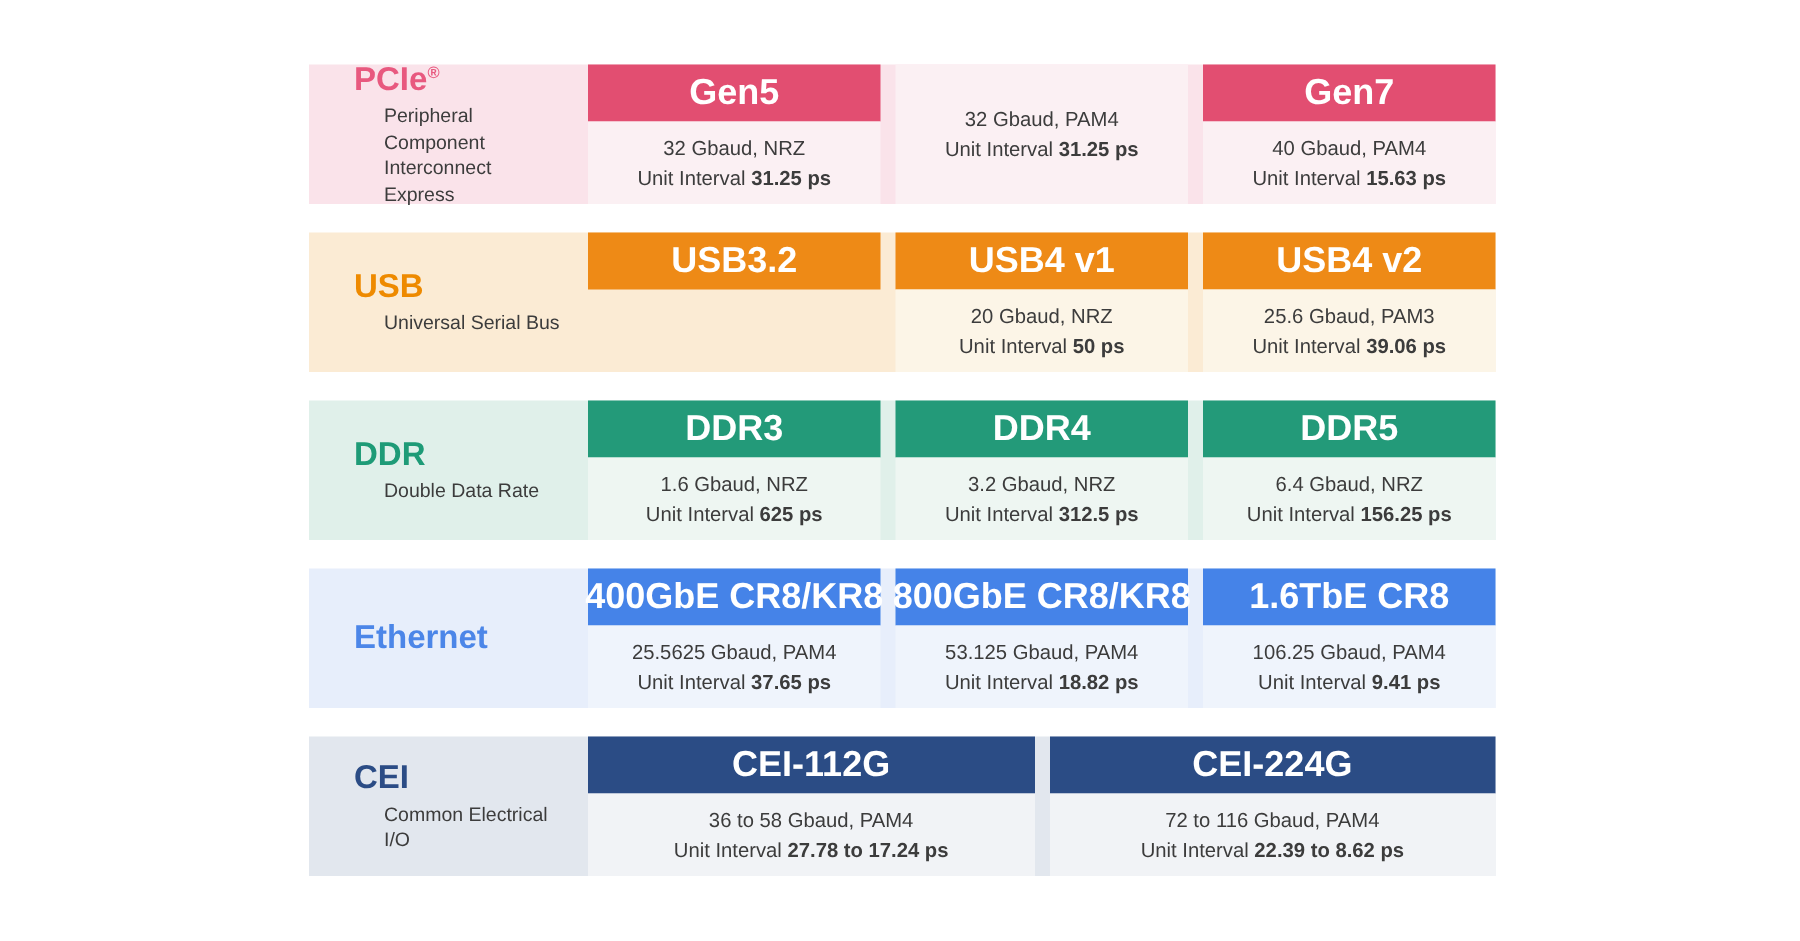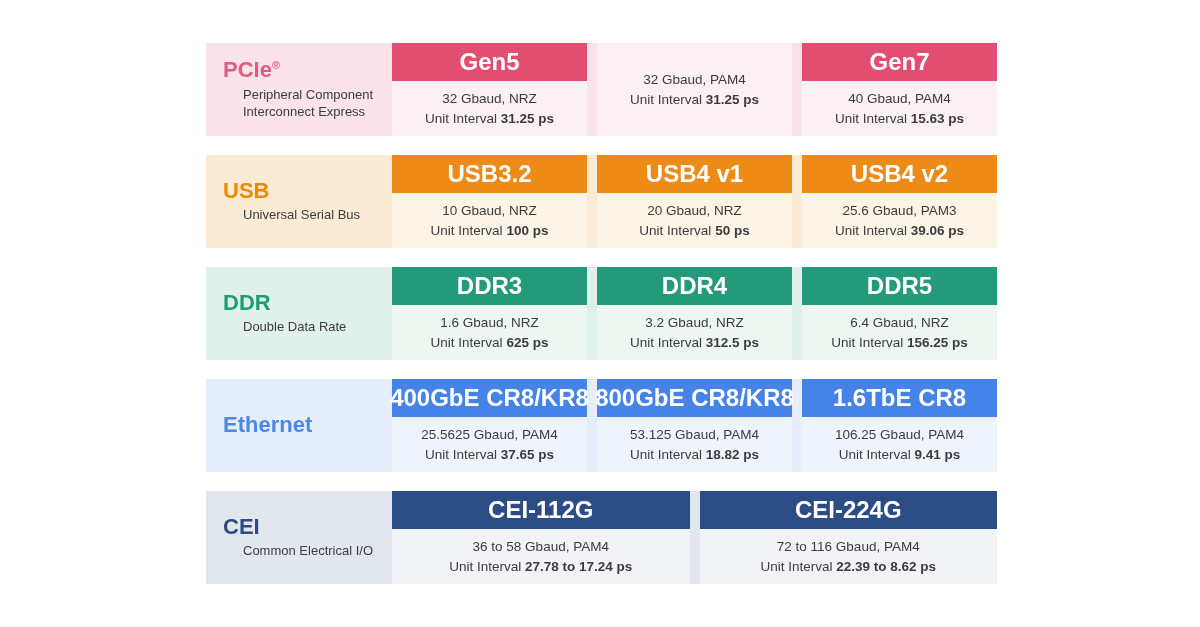--- a/index.html
+++ b/index.html
@@ -17,21 +17,21 @@
   .row{
     display:flex;
     height:93px;
     margin-bottom:19px;
     background:var(--band);
   }
   .row:last-child{margin-bottom:0;}
   .label{
     width:172px;
     box-sizing:border-box;
-    padding-left:17px;
+    padding-left:30px;
     padding-right:4px;
     display:flex;
     flex-direction:column;
     justify-content:center;
   }
   .title{
     font-size:22px;
     font-weight:700;
     color:var(--title);
     line-height:1.1;
@@ -128,26 +128,20 @@
     </section>
 
     <section class="row" style="--header: #EE8A16; --band: #FBEBD4; --body: #FCF5E7; --title: #EE8A00;">
       <div class="label">
         <div class="title"><span>USB</span></div>
         <div class="subtitle">Universal Serial Bus</div>
       </div>
       <div class="cells">
         <div class="cell">
           <div class="cell-header">USB3.2</div>
-          <div class="cell-body">
-            <div class="spec-block">
-              <div class="spec">10 Gbaud, NRZ</div>
-              <div class="ui-line"><span>Unit Interval</span> <b>100 ps</b></div>
-            </div>
-          </div>
         </div>
         <div class="cell">
           <div class="cell-header">USB4 v1</div>
           <div class="cell-body">
             <div class="spec-block">
               <div class="spec">20 Gbaud, NRZ</div>
               <div class="ui-line"><span>Unit Interval</span> <b>50 ps</b></div>
             </div>
           </div>
         </div>

